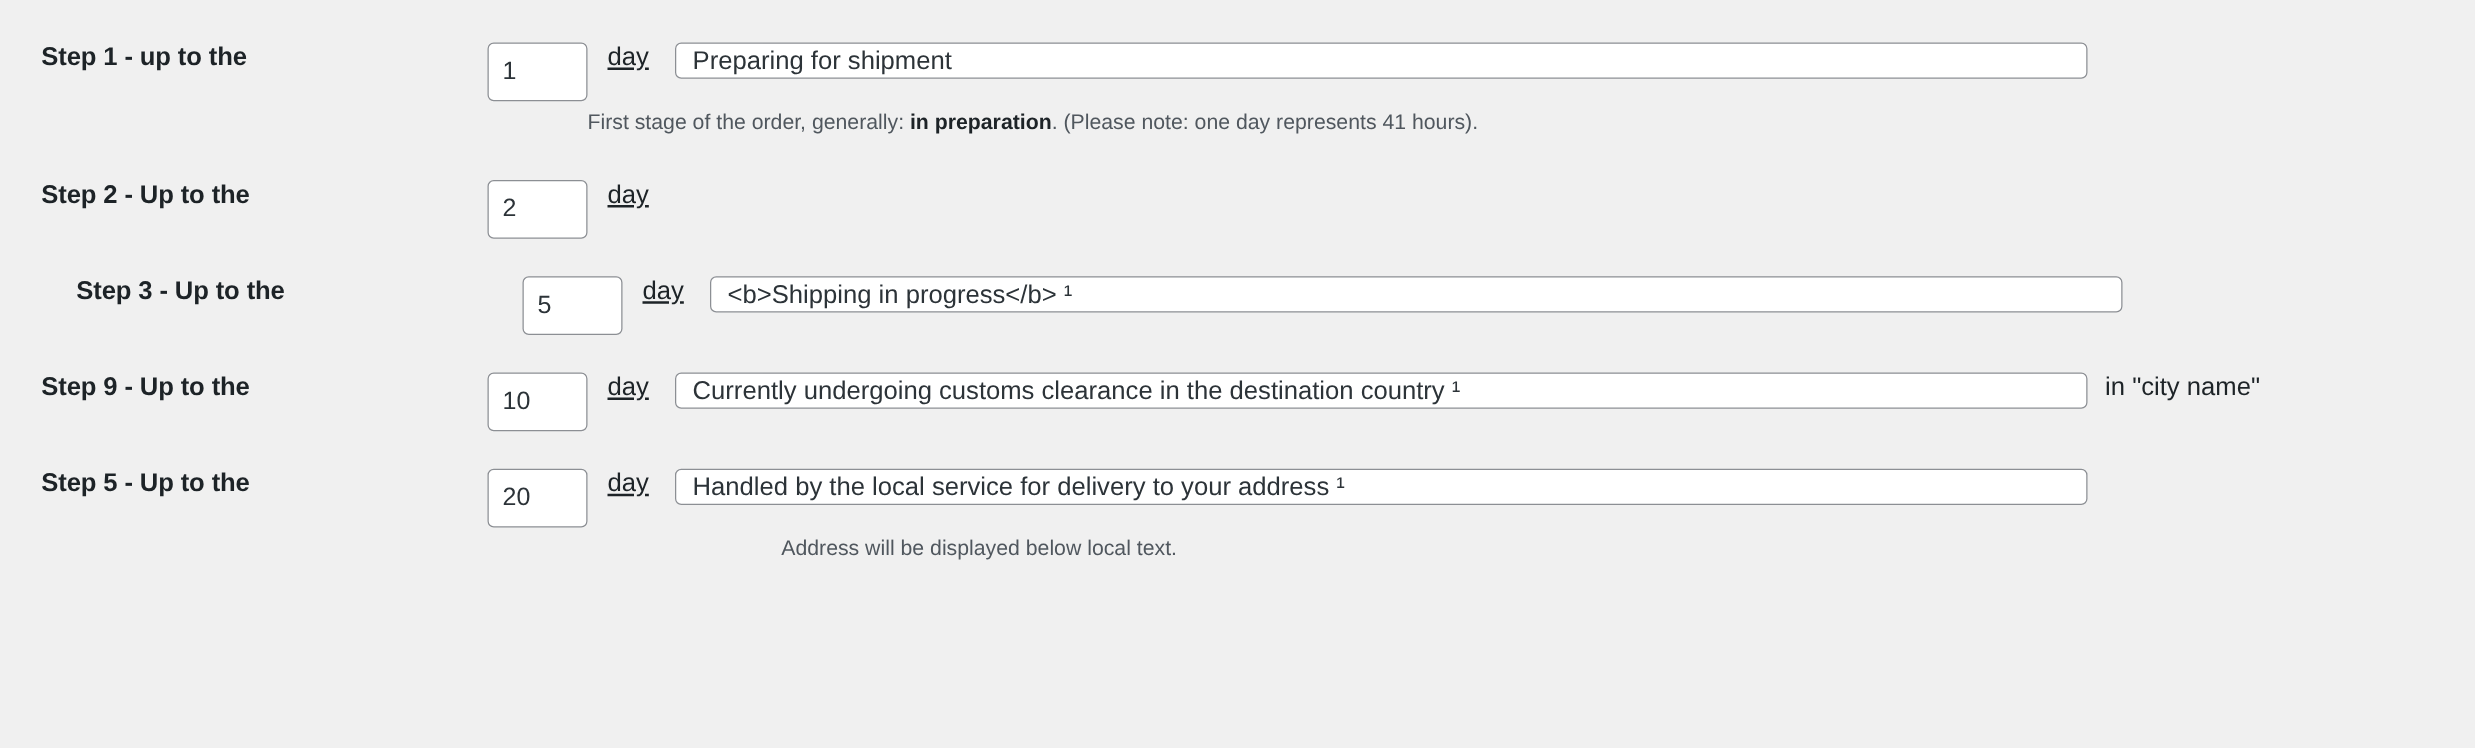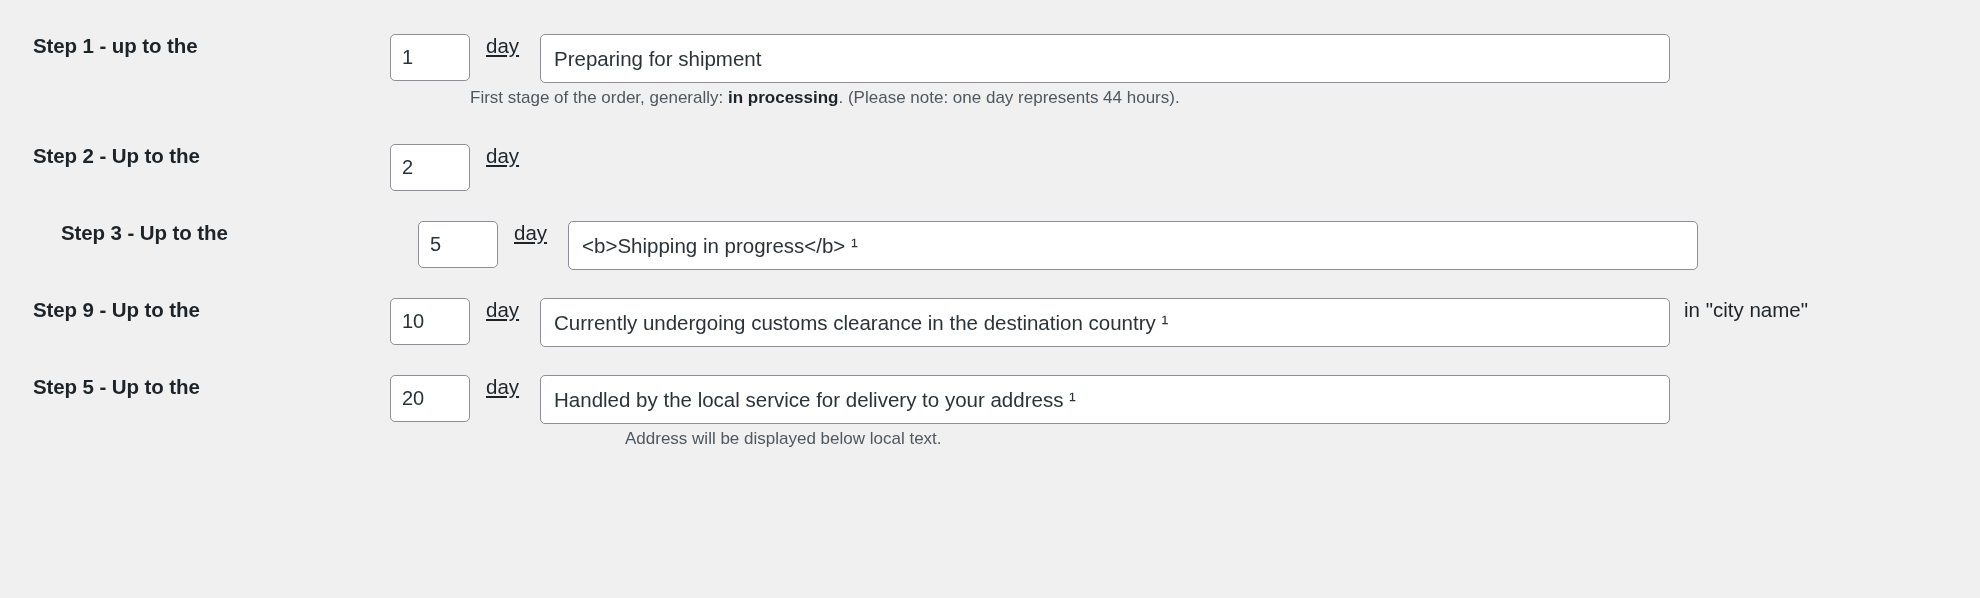--- a/index.html
+++ b/index.html
@@ -58,21 +58,21 @@
     font-size: 20.5px;
     color: #1d2327;
     margin-left: 16px;
     margin-right: 21px;
     white-space: nowrap;
     text-decoration: underline;
   }
 
   .text-input {
     width: 1130px;
-    height: 49px;
+    height: 29px;
     border: 1px solid #8c8f94;
     border-radius: 5px;
     background: #fff;
     font-family: "Liberation Sans", sans-serif;
     font-size: 20.5px;
     color: #2c3338;
     padding: 0 13px;
     outline: none;
   }
 
@@ -110,21 +110,21 @@
 <div class="settings-form">
 
   <div class="step-row r1">
     <div class="step-label">Step 1 - up to the</div>
     <input class="day-input" type="text" value="1" style="">
     <span class="day-word">day</span>
     <input class="text-input" type="text" value="Preparing for shipment" style="">
   </div>
   <div class="hint-row h1">
     <span class="hint-text">
-      <span>First stage of the order, generally: </span><b>in processing</b><span>. (Please note: one day represents 44 hours).</span>
+      <span>First stage of the order, generally: </span><b>in preparation</b><span>. (Please note: one day represents 41 hours).</span>
     </span>
   </div>
 
   <div class="step-row r2">
     <div class="step-label">Step 2 - Up to the</div>
     <input class="day-input" type="text" value="2" style="">
     <span class="day-word">day</span>
   </div>
 
   <div class="step-row r3">

